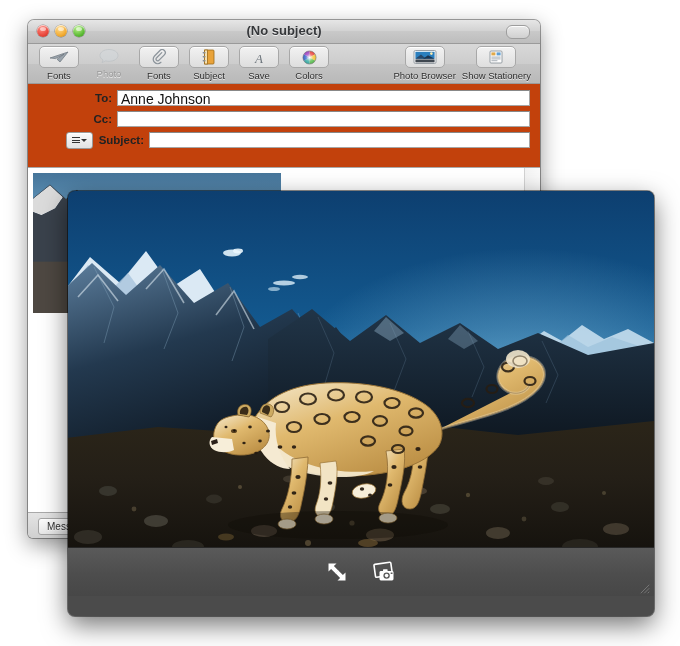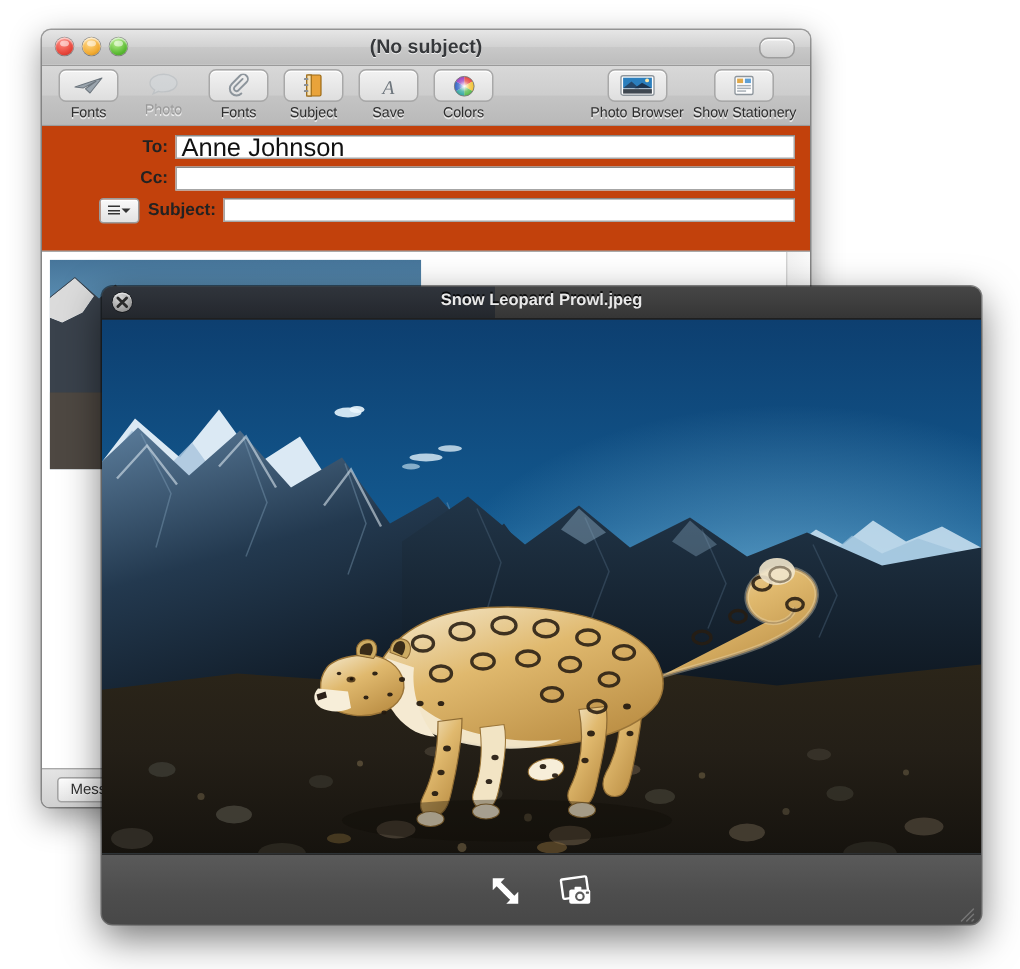--- a/index.html
+++ b/index.html
@@ -80,21 +80,21 @@
     padding:5px 10px 4px 8px;
     border-bottom:1px solid #a9a9a9;
   }
   .hdr-row{display:flex;align-items:center;height:18px;margin-bottom:3px;}
   .hdr-row:last-child{margin-bottom:14px;padding-left:30px;}
   .hdr-prefix{width:76px;text-align:right;padding-right:5px;
       font-size:11.5px;font-weight:bold;color:#222;flex:0 0 auto;}
   .hdr-input{
     flex:1;height:16px;background:#fff;border:1px solid #a6a6a6;
     border-top-color:#888;
-    font-size:17px;color:#111;padding:0 3px;line-height:16px;
+    font-size:14px;color:#111;padding:0 3px;line-height:16px;
     box-sizing:border-box;overflow:hidden;white-space:nowrap;
   }
   #hdr-menu-btn{
     width:25px;height:15px;border-radius:3px;flex:0 0 auto;margin-right:4px;
     background:linear-gradient(to bottom,#fafafa,#e2e2e2);
     border:1px solid #9b9b9b;
     box-shadow:inset 0 1px 0 #fff;
     display:flex;align-items:center;justify-content:center;gap:1px;
   }
   .hamb{display:inline-block;width:8px;}
@@ -347,28 +347,20 @@
     <div id="mail-scroll-track"></div>
   </div>
 
   <div id="mail-status">
     <span id="mail-status-btn">Message</span>
   </div>
 </div>
 
 <div id="preview-window">
 
-  <div id="preview-titlebar">
-    <div id="preview-close">
-      <svg width="9" height="9" viewBox="0 0 9 9">
-        <path d="M1.6 1.6 L7.4 7.4 M7.4 1.6 L1.6 7.4" stroke="#2a2a2a" stroke-width="1.9" stroke-linecap="round"></path>
-      </svg>
-    </div>
-    <div id="preview-title">Snow Leopard Prowl.jpeg</div>
-  </div>
 
   <div id="preview-stage">
     <div class="photo">
       <svg viewBox="0 0 586 356" preserveAspectRatio="xMidYMid slice">
         <defs>
           <linearGradient id="sky" x1="0" y1="0" x2="0" y2="1">
             <stop offset="0%" stop-color="#0d3f70"></stop>
             <stop offset="38%" stop-color="#13598f"></stop>
             <stop offset="72%" stop-color="#2b86bb"></stop>
             <stop offset="100%" stop-color="#59b2d9"></stop>

